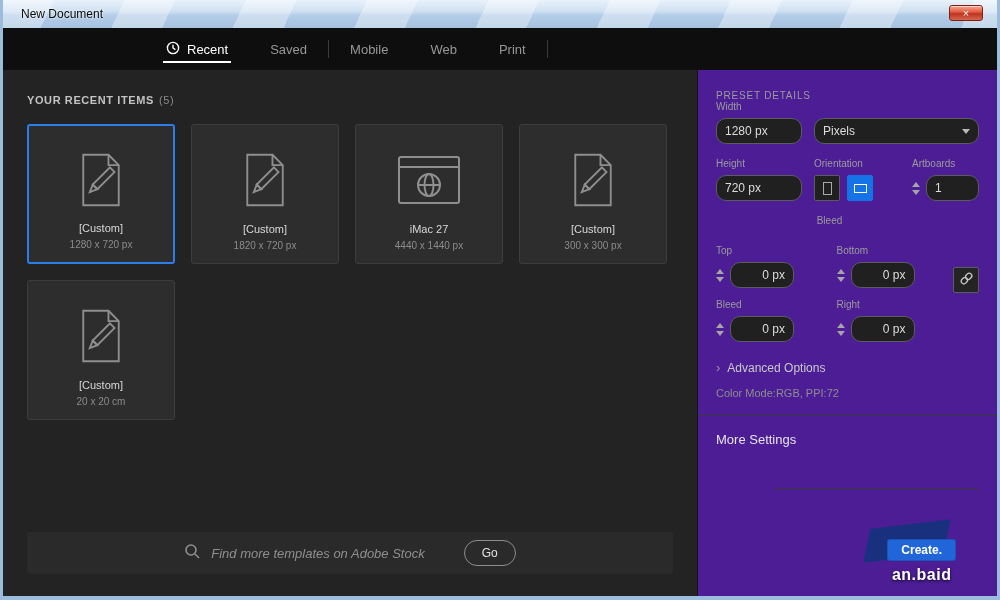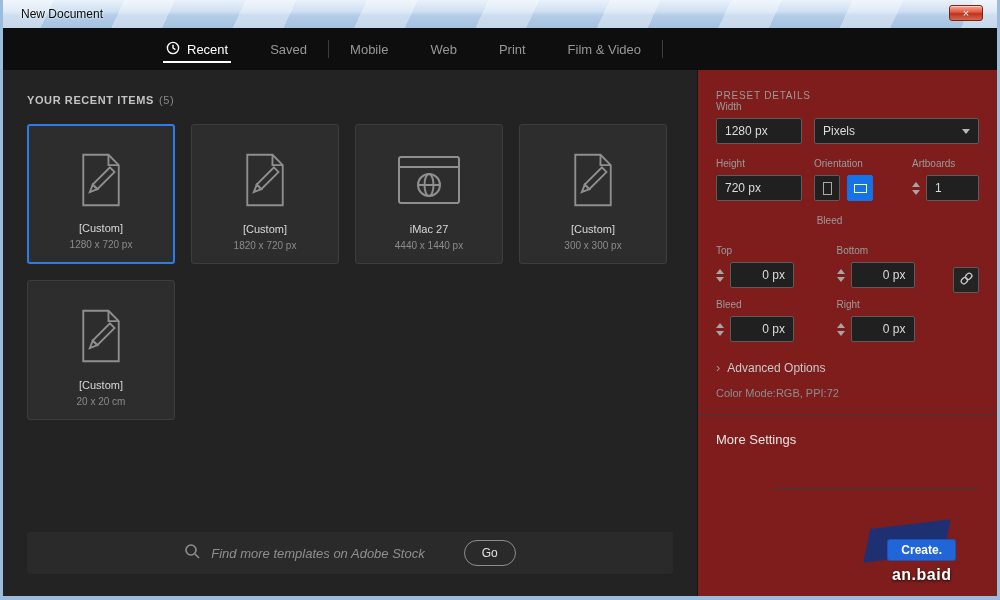--- a/index.html
+++ b/index.html
@@ -34,25 +34,25 @@
   .card.selected{border:2px solid #2b7de9;}
   .icon-wrap{flex:1;display:flex;align-items:center;justify-content:center;}
   .card-name{font-size:11px;color:#d8d8d8;}
   .card-dims{font-size:10px;color:#8b8b8b;margin-top:5px;}
   
   .searchbar{position:absolute;left:24px;right:24px;bottom:22px;height:42px;background:#2a2a2a;border-radius:3px;
     display:flex;align-items:center;justify-content:center;gap:11px;cursor:text;}
   .search-text{font-style:italic;color:#8f8f8f;font-size:13px;}
   .go-btn{margin-left:28px;padding:5px 17px;border:1px solid #8d8d8d;border-radius:14px;font-size:12px;color:#e2e2e2;cursor:pointer;background:transparent;}
   
-  .right{width:300px;flex:0 0 300px;background:#7f1d1d;border-left:1px solid #141414;padding:20px 18px;position:relative;}
+  .right{width:300px;flex:0 0 300px;background:#4c1d95;border-left:1px solid #141414;padding:20px 18px;position:relative;}
   .panel-label{font-size:10px;color:#9b9b9b;letter-spacing:.8px;}
   .doc-name{font-size:17px;color:#ececec;border-bottom:1px solid #6e6e6e;padding:12px 2px 9px;margin-bottom:15px;cursor:text;}
   .f-label{font-size:10px;color:#9b9b9b;margin-bottom:6px;}
-  .input{height:26px;background:#202020;border:1px solid #5c5c5c;border-radius:2px;color:#dcdcdc;font-size:12px;display:flex;align-items:center;padding:0 8px;cursor:text;}
+  .input{height:26px;background:#202020;border:1px solid #5c5c5c;border-radius:10px;color:#dcdcdc;font-size:12px;display:flex;align-items:center;padding:0 8px;cursor:text;}
   .row{display:flex;gap:12px;}
   .w86{width:86px;}
   .select{flex:1;justify-content:space-between;cursor:pointer;}
   .chev-down{width:0;height:0;border-left:4px solid transparent;border-right:4px solid transparent;border-top:5px solid #b9b9b9;}
   .col{display:flex;flex-direction:column;}
   .mt14{margin-top:14px;}
   .ori-group{display:flex;gap:7px;}
   .ori{width:26px;height:26px;border:1px solid #5c5c5c;border-radius:2px;background:#202020;display:flex;align-items:center;justify-content:center;cursor:pointer;}
   .ori.active{background:#1473e6;border-color:#1473e6;}
   .glyph-portrait{width:9px;height:13px;border:1px solid #a9a9a9;}
@@ -107,23 +107,20 @@
     <div class="tab-divider"></div>
     <div class="tab">
       <span>Mobile</span>
     </div>
     <div class="tab">
       <span>Web</span>
     </div>
     <div class="tab">
       <span>Print</span>
     </div>
-    <div class="tab">
-      <span>Film &amp; Video</span>
-    </div>
     <div class="tab-divider"></div>
   </div>
 
   <div class="main">
 
     <div class="left">
       <div class="recent-heading">
         <span>YOUR RECENT ITEMS</span><span class="count">(5)</span>
       </div>
 

